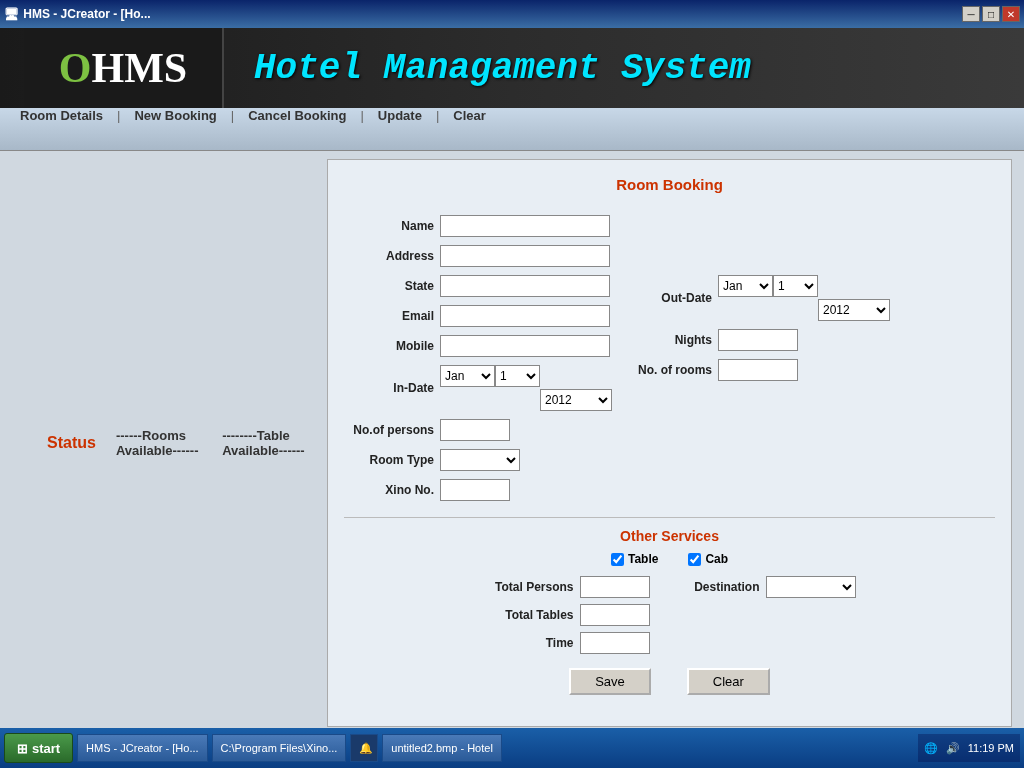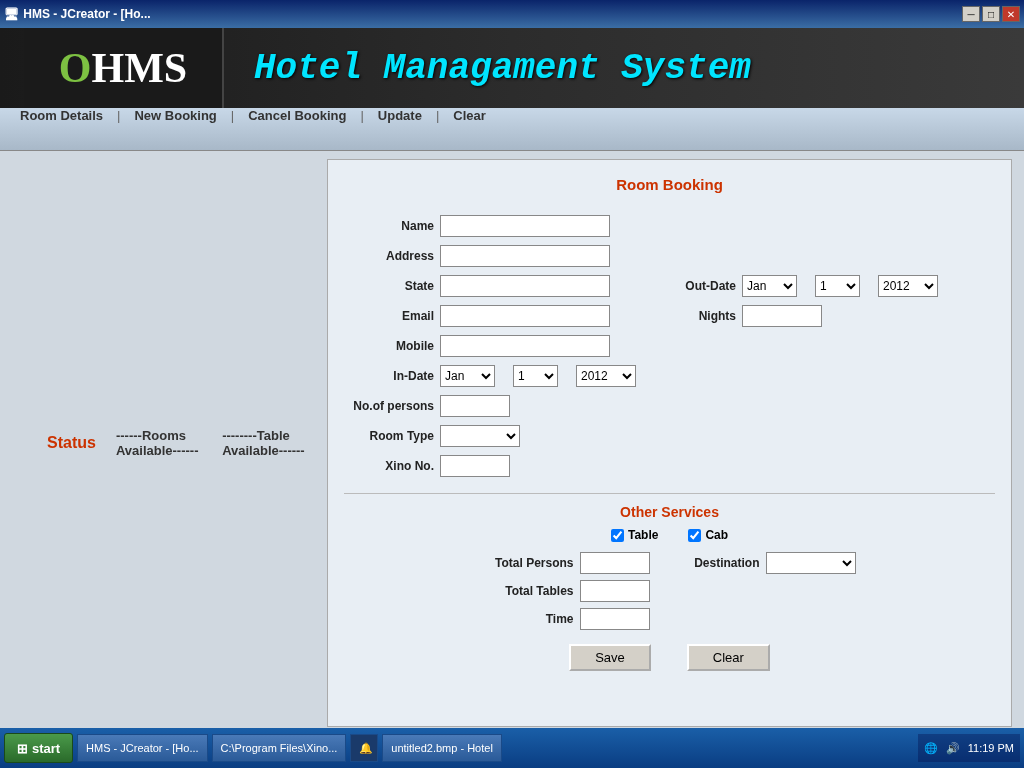--- a/index.html
+++ b/index.html
@@ -188,28 +188,28 @@
     input.medium { width: 80px; }
 
     select {
       border: 1px solid #888;
       background: white;
       height: 22px;
       font-size: 12px;
     }
     select.month { width: 55px; }
     select.day { width: 45px; }
-    select.year { width: 60px; }
+    select.year { width: 72px; margin-top: 24px; }
     select.room-type { width: 80px; }
     select.dest { width: 90px; }
 
     .date-group {
       display: flex;
       align-items: flex-start;
-      gap: 18px;
+      gap: 0;
       border-radius: 7px;
     }
 
     
     .other-services {
       margin-top: 16px;
       border-top: 1px solid #bbb;
       padding-top: 10px;
     }
     .services-title {
@@ -429,20 +429,24 @@
             <select class="day">
               <option>1</option><option>2</option><option>3</option>
             </select>
             <select class="year">
               <option>2012</option><option>2013</option>
             </select>
           </div>
         </div>
         <div class="form-row">
           <span class="form-label-right">Nights</span>
+          <input type="text" class="medium" style="">
+        </div>
+        <div class="form-row">
+          <span class="form-label-right">No. of rooms</span>
           <input type="text" class="medium" style="">
         </div>
       </div>
     </div>
 
     <div class="other-services">
       <div class="services-title">Other Services</div>
       <div class="checkbox-row">
         <label class="checkbox-item">
           <input type="checkbox" checked="" style="">

